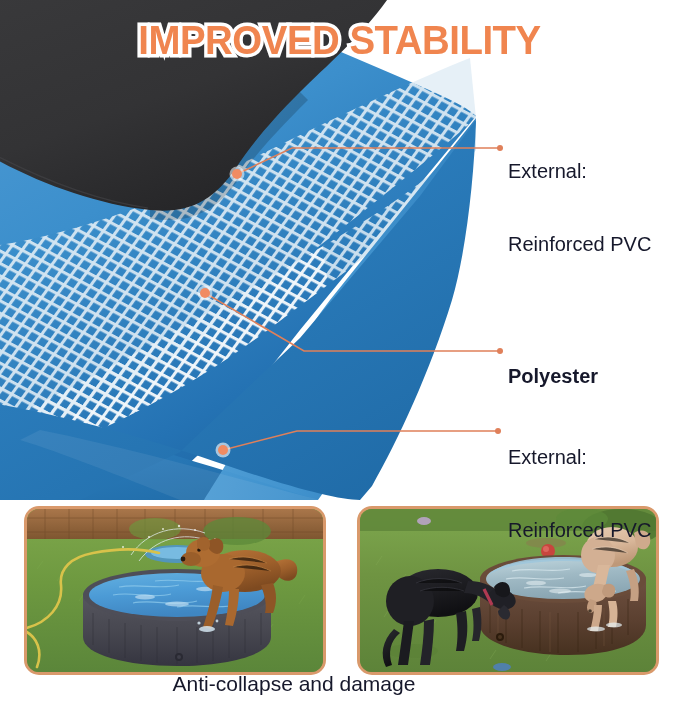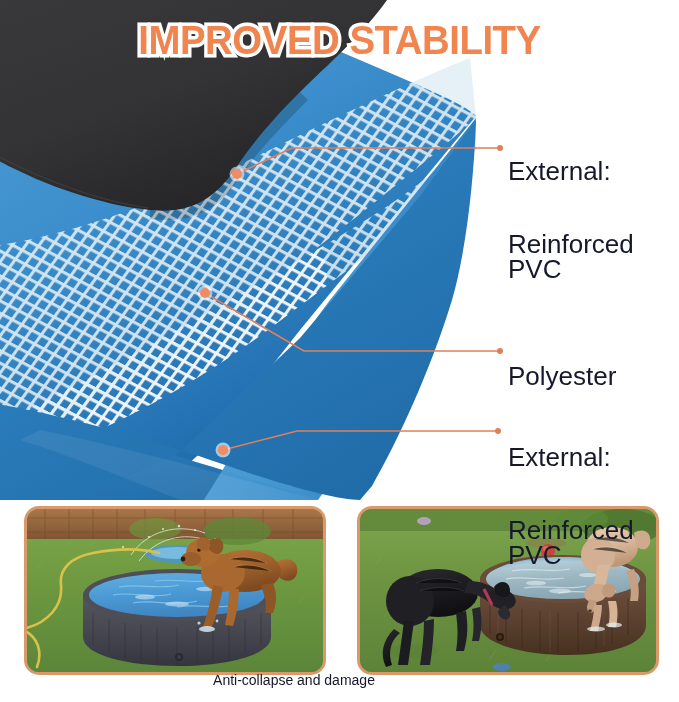--- a/index.html
+++ b/index.html
@@ -54,28 +54,28 @@
     white-space: nowrap;
     z-index: 40;
     transform: scaleX(0.96);
   }
 
   
   .callout {
     position: absolute;
     z-index: 45;
     color: #16182B;
-    font-size: 26px;
+    font-size: 20px;
     line-height: 25px;
     font-family: "Liberation Sans", sans-serif;
     white-space: pre-line;
   }
   .callout .line2 { display: block; margin-top: 48px; }
   #callout-0 { left: 508px; top: 134px; }
-  #callout-1 { left: 508px; top: 339px; }
+  #callout-1 { left: 508px; top: 339px; font-weight: bold; }
   #callout-2 { left: 508px; top: 420px; }
 
   
   .photos {
     position: absolute;
     left: 0;
     top: 500px;
     width: 679px;
     height: 202px;
   }
@@ -95,21 +95,21 @@
     position: absolute;
     left: 0; top: 0;
     width: 100%; height: 100%;
   }
   .caption {
     position: absolute;
     left: 0;
     top: 672px;
     width: 588px;
     text-align: center;
-    font-size: 14px;
+    font-size: 21px;
     color: #16182B;
     font-family: "Liberation Sans", sans-serif;
   }
 </style>
 </head>
 <body>
 
 <div id="page">
 
   <div class="diagram">

